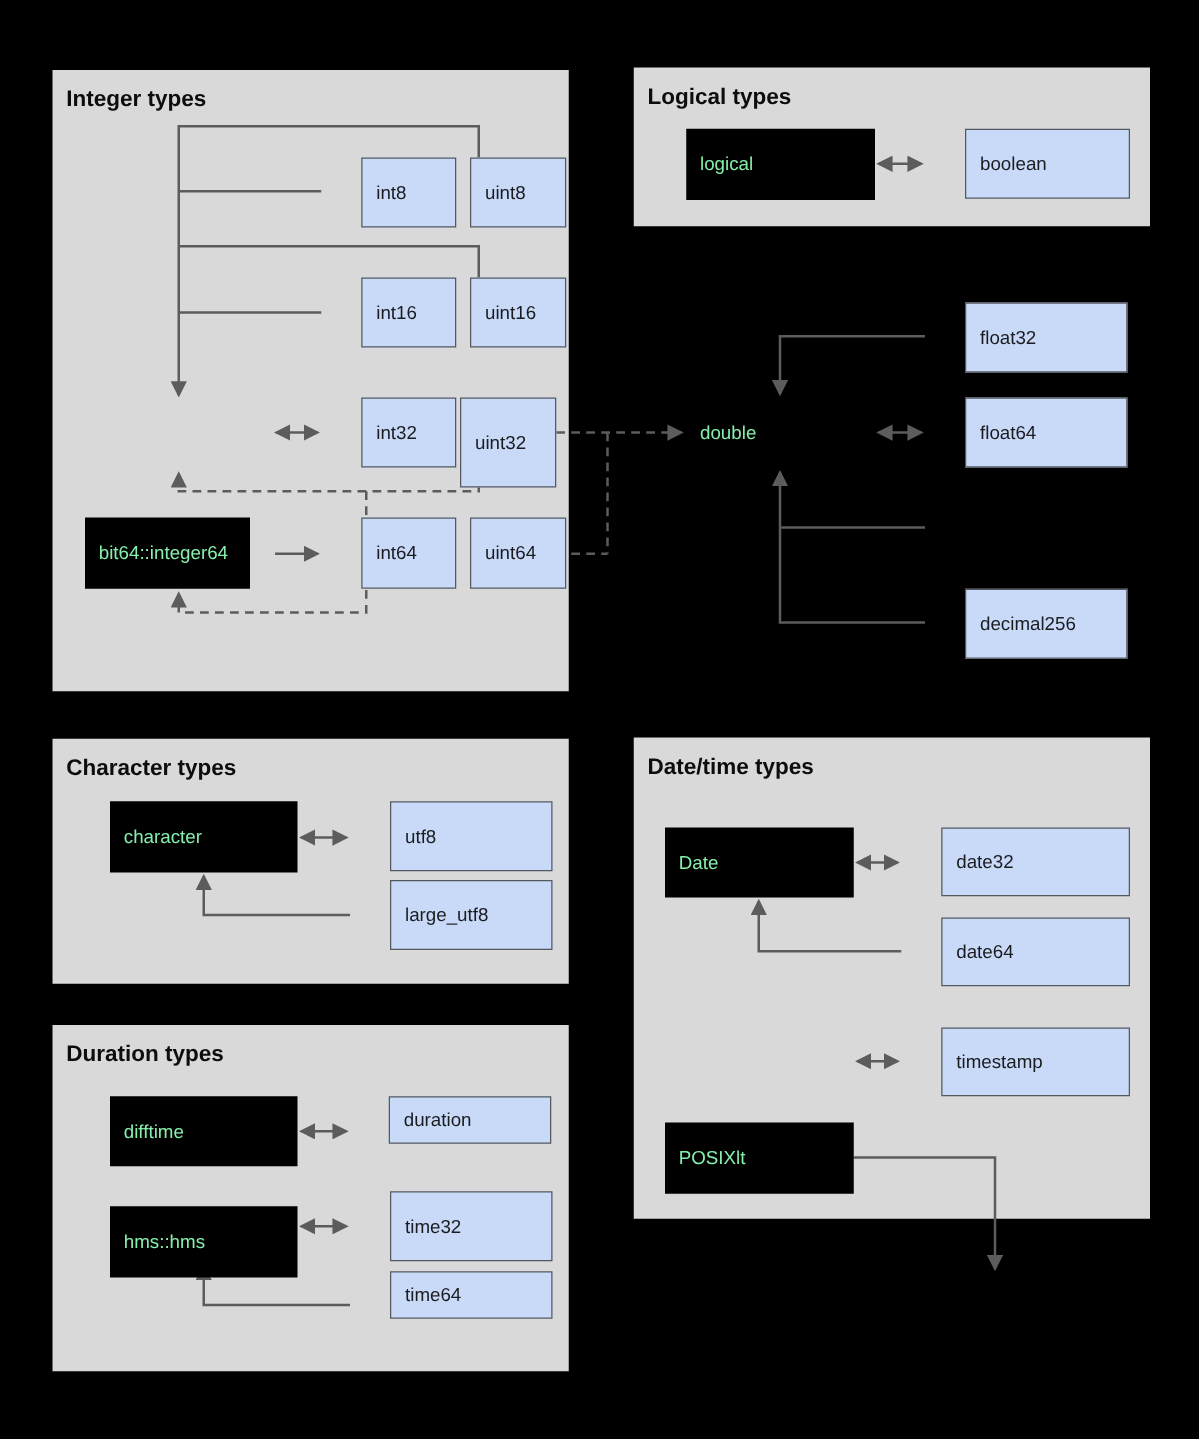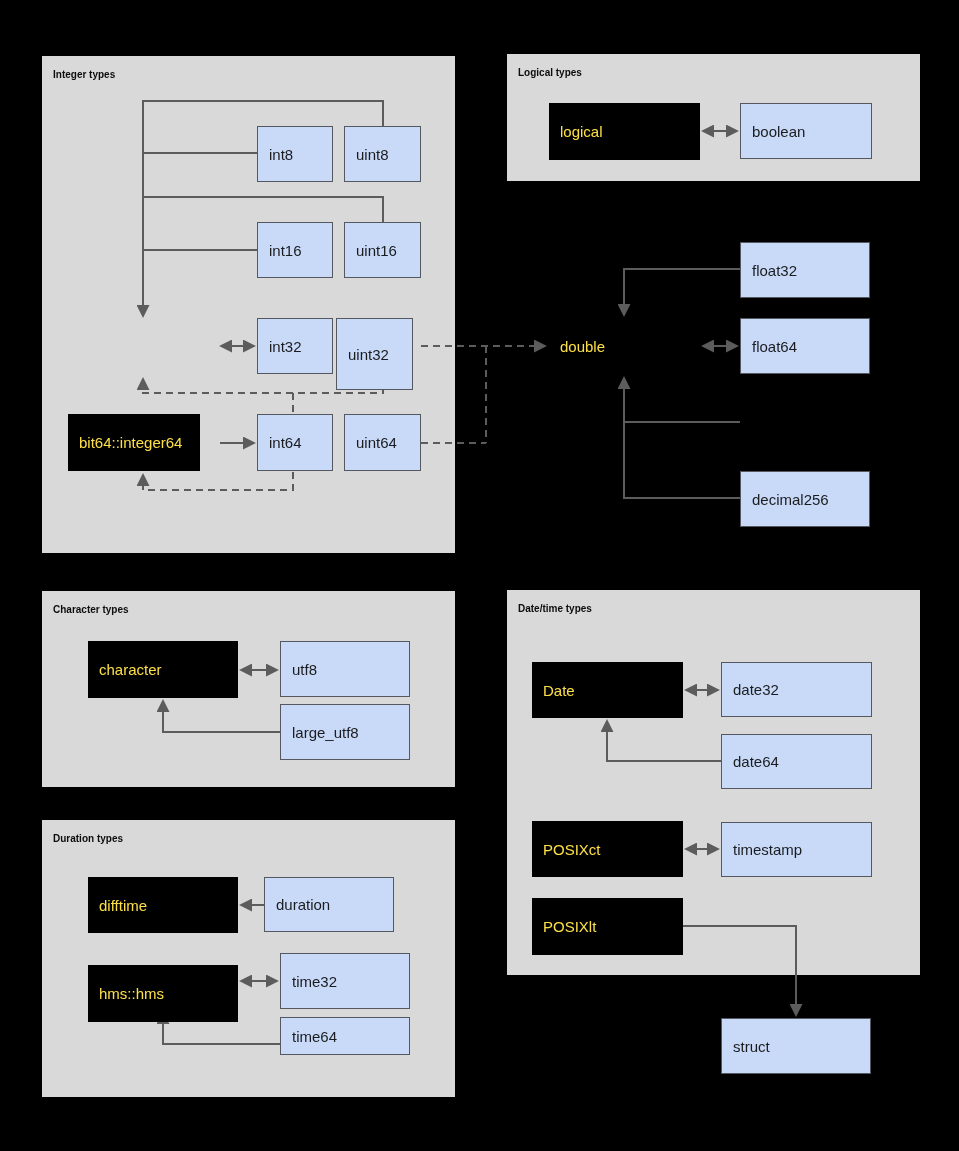--- a/index.html
+++ b/index.html
@@ -3,30 +3,30 @@
 <meta charset="utf-8">
 <style>
   html,body{margin:0;padding:0;background:#000;}
   .stage{
     position:relative;width:959px;height:1151px;background:#000;
     font-family:"Liberation Sans",sans-serif;overflow:hidden;
   }
   .panel{position:absolute;background:#d9d9d9;}
   .panel-title{
     position:absolute;left:11px;top:13px;
-    font-size:10px;font-weight:700;color:#0d0d0d;white-space:nowrap;
+    font-size:18px;font-weight:700;color:#0d0d0d;white-space:nowrap;
   }
   .wires{position:absolute;left:0;top:0;z-index:2;pointer-events:none;}
   .node{
     position:absolute;z-index:3;box-sizing:border-box;
     display:flex;align-items:center;padding-left:11px;
     font-size:15px;white-space:nowrap;
   }
-  .node.r-type{background:#000;color:#fde047;text-align:right;}
-  .node.arrow-type{background:#c9daf8;color:#1a1c20;border:1px solid #55585e;}
+  .node.r-type{background:#000;color:#86efac;text-align:right;}
+  .node.arrow-type{background:#c9daf8;color:#1a1c20;border:1px solid #55585e;margin-left:32px;}
   .wire{stroke:#5c5c5c;stroke-width:2;fill:none;}
   .wire.dashed{stroke-dasharray:7 5;}
 </style>
 </head>
 <body>
 
 <div class="stage">
 
   <div class="panel" style="left:42px;top:56px;width:413px;height:497px">
     <div class="panel-title">Integer types</div>
@@ -102,27 +102,25 @@
   <div class="node arrow-type" style="left:740px;top:242px;width:130px;height:56px">float32</div>
   <div class="node r-type" style="left:549px;top:318px;width:151px;height:56px">double</div>
   <div class="node arrow-type" style="left:740px;top:318px;width:130px;height:56px">float64</div>
   <div class="node arrow-type" style="left:740px;top:471px;width:130px;height:56px">decimal256</div>
 
   <div class="node r-type" style="left:88px;top:641px;width:150px;height:57px">character</div>
   <div class="node arrow-type" style="left:280px;top:641px;width:130px;height:56px">utf8</div>
   <div class="node arrow-type" style="left:280px;top:704px;width:130px;height:56px">large_utf8</div>
 
   <div class="node r-type" style="left:88px;top:877px;width:150px;height:56px">difftime</div>
-  <div class="node arrow-type" style="left:264px;top:877px;width:130px;height:55px">duration</div>
+  <div class="node arrow-type" style="left:279px;top:877px;width:130px;height:38px">duration</div>
   <div class="node r-type" style="left:88px;top:965px;width:150px;height:57px">hms::hms</div>
   <div class="node arrow-type" style="left:280px;top:953px;width:130px;height:56px">time32</div>
   <div class="node arrow-type" style="left:280px;top:1017px;width:130px;height:38px">time64</div>
 
   <div class="node r-type" style="left:532px;top:662px;width:151px;height:56px">Date</div>
   <div class="node arrow-type" style="left:721px;top:662px;width:151px;height:55px">date32</div>
   <div class="node arrow-type" style="left:721px;top:734px;width:151px;height:55px">date64</div>
-  <div class="node r-type" style="left:532px;top:821px;width:151px;height:56px">POSIXct</div>
   <div class="node arrow-type" style="left:721px;top:822px;width:151px;height:55px">timestamp</div>
   <div class="node r-type" style="left:532px;top:898px;width:151px;height:57px">POSIXlt</div>
 
-  <div class="node arrow-type" style="left:721px;top:1018px;width:150px;height:56px">struct</div>
 
 </div>
 
 </body></html>

